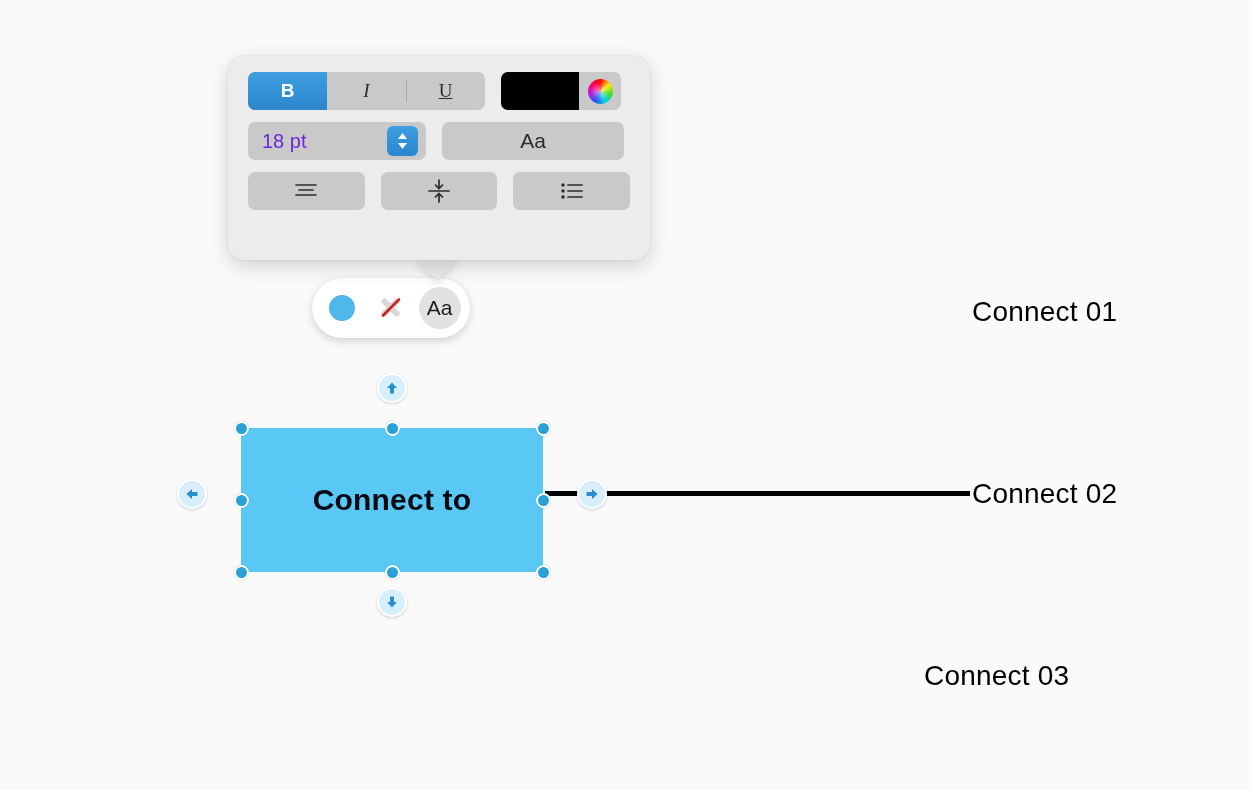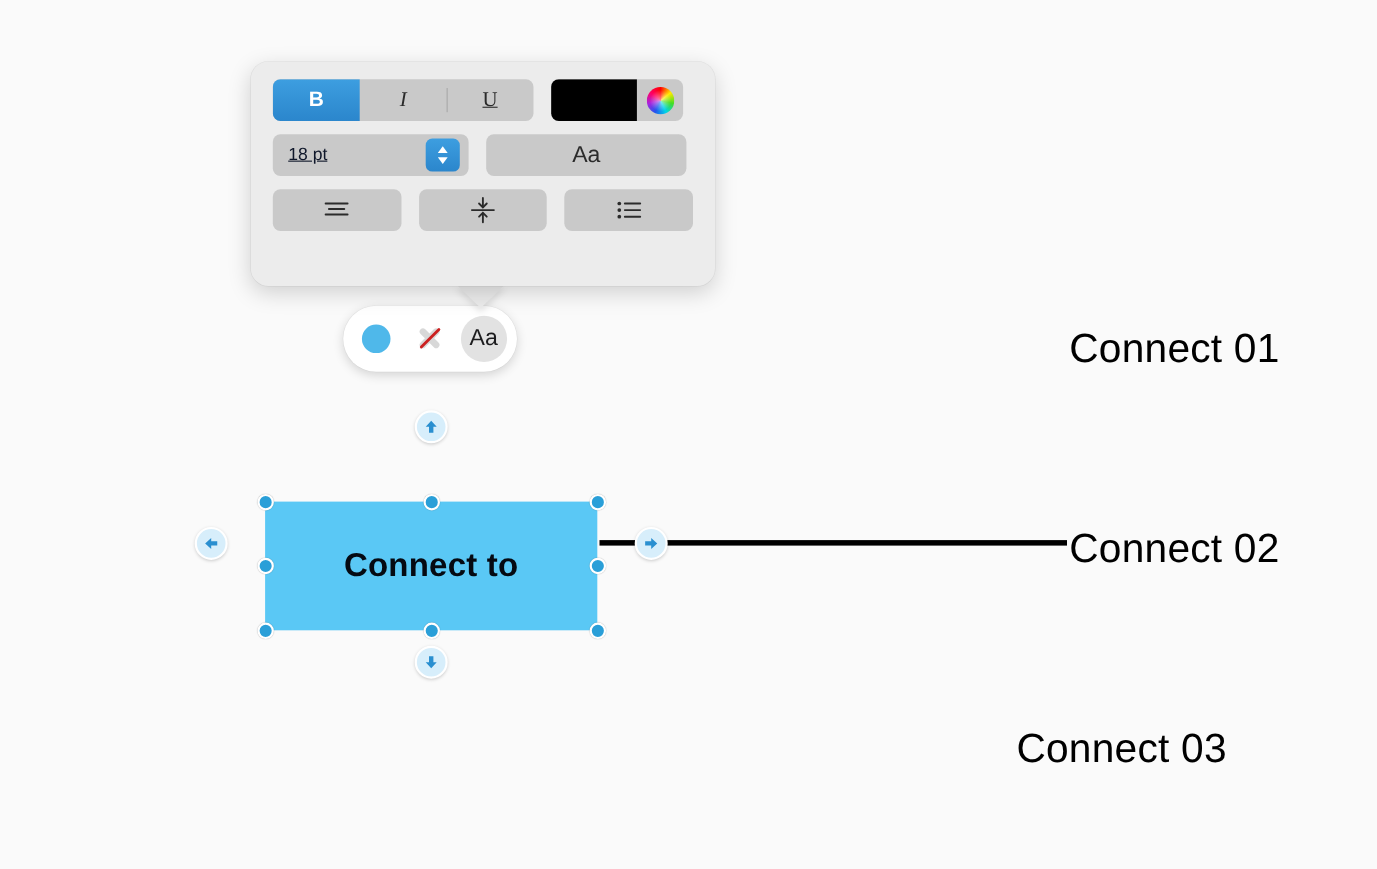--- a/index.html
+++ b/index.html
@@ -16,21 +16,21 @@
     -webkit-font-smoothing: antialiased;
   }
   .canvas {
     position: absolute;
     inset: 0;
   }
 
   
   .canvas-label {
     position: absolute;
-    font-size: 37px;
+    font-size: 28px;
     color: #000000;
     font-family: "Liberation Sans", sans-serif;
     white-space: nowrap;
     letter-spacing: 0.2px;
   }
   #label-connect-01 { left: 972px; top: 296px; }
   #label-connect-02 { left: 972px; top: 478px; }
   #label-connect-03 { left: 924px; top: 660px; }
 
   
@@ -40,23 +40,23 @@
     top: 491px;
     width: 425px;
     height: 5px;
     background: #000000;
   }
 
   
   .shape-wrap {
     position: absolute;
     left: 241px;
-    top: 456px;
+    top: 428px;
     width: 302px;
-    height: 117px;
+    height: 144px;
   }
   .shape-rect {
     position: absolute;
     inset: 0;
     background: #5ac8f5;
   }
   .shape-text {
     position: absolute;
     inset: 0;
     display: flex;
@@ -248,24 +248,23 @@
     height: 38px;
     background: #c9c9c9;
     border-radius: 7px;
     display: flex;
     align-items: center;
     padding: 0 8px 0 14px;
     box-sizing: border-box;
     justify-content: space-between;
   }
   .size-value {
-    font-size: 16px;
-    color: #0f172a;
-    font-family: "Liberation Sans", sans-serif;
-    text-decoration: underline;
+    font-size: 20px;
+    color: #6d28d9;
+    font-family: "Liberation Sans", sans-serif;
   }
   .stepper {
     width: 31px;
     height: 30px;
     border-radius: 6px;
     background: linear-gradient(#3d9ee0, #2b86cc);
     display: flex;
     flex-direction: column;
     align-items: center;
     justify-content: center;

